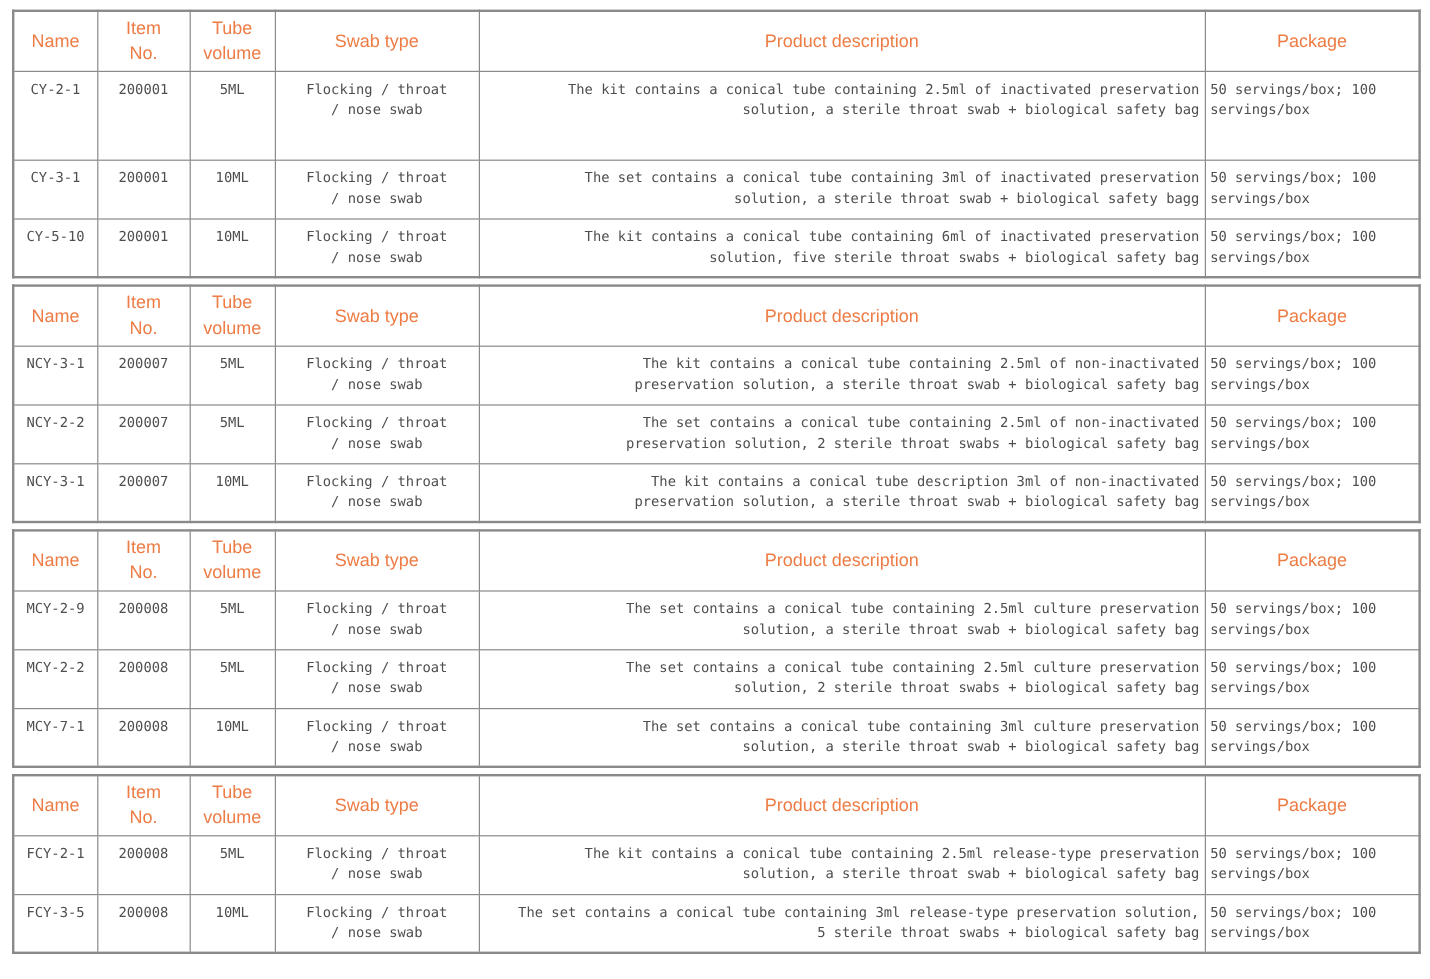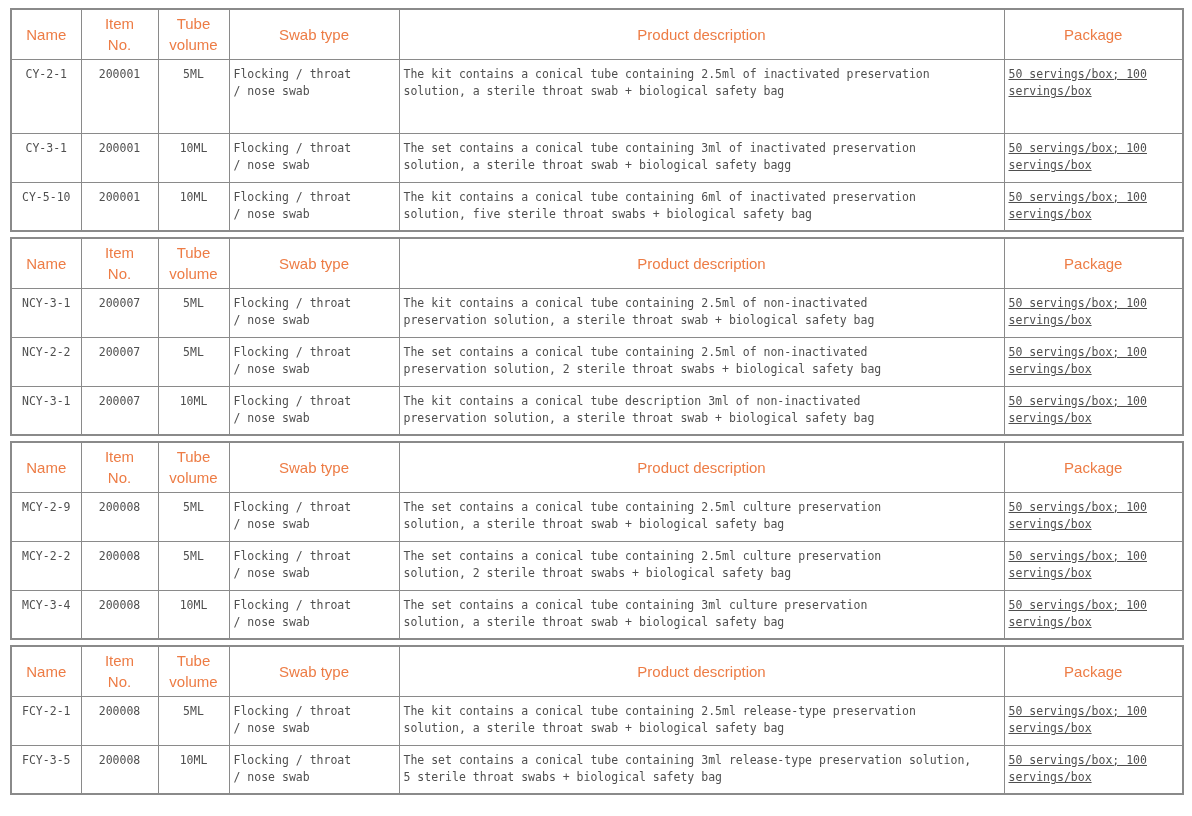--- a/index.html
+++ b/index.html
@@ -44,33 +44,32 @@
     vertical-align:top;
     height:49px;
     padding:6px 4px 4px 4px;
   }
   td.c-name, td.c-item, td.c-vol{
     text-align:center;
     padding-top:13px;
     margin-top:32px;
   }
   td.c-swab{
-    text-align:left;
+    text-align:center;
     padding-top:7px;
   }
   td.c-desc{
-    text-align:left;
+    text-align:right;
     padding-left:9px;
     padding-right:4px;
   }
   td.c-pkg{
     text-align:left;
     padding-left:12px;
     padding-right:4px;
-    text-decoration:underline;
   }
   tr.tall td{height:74px;}
 </style>
 </head>
 <body>
 
 <div class="page">
 
   <table class="ptable">
     <colgroup>
@@ -226,21 +225,21 @@
         <td class="c-item">200008</td>
         <td class="c-vol">5ML</td>
         <td class="c-swab">Flocking / throat
 / nose swab</td>
         <td class="c-desc">The set contains a conical tube containing 2.5ml culture preservation
 solution, 2 sterile throat swabs + biological safety bag</td>
         <td class="c-pkg">50 servings/box; 100
 servings/box</td>
       </tr>
       <tr>
-        <td class="c-name">MCY-3-4</td>
+        <td class="c-name">MCY-7-1</td>
         <td class="c-item">200008</td>
         <td class="c-vol">10ML</td>
         <td class="c-swab">Flocking / throat
 / nose swab</td>
         <td class="c-desc">The set contains a conical tube containing 3ml culture preservation
 solution, a sterile throat swab + biological safety bag</td>
         <td class="c-pkg">50 servings/box; 100
 servings/box</td>
       </tr>
     </tbody>

